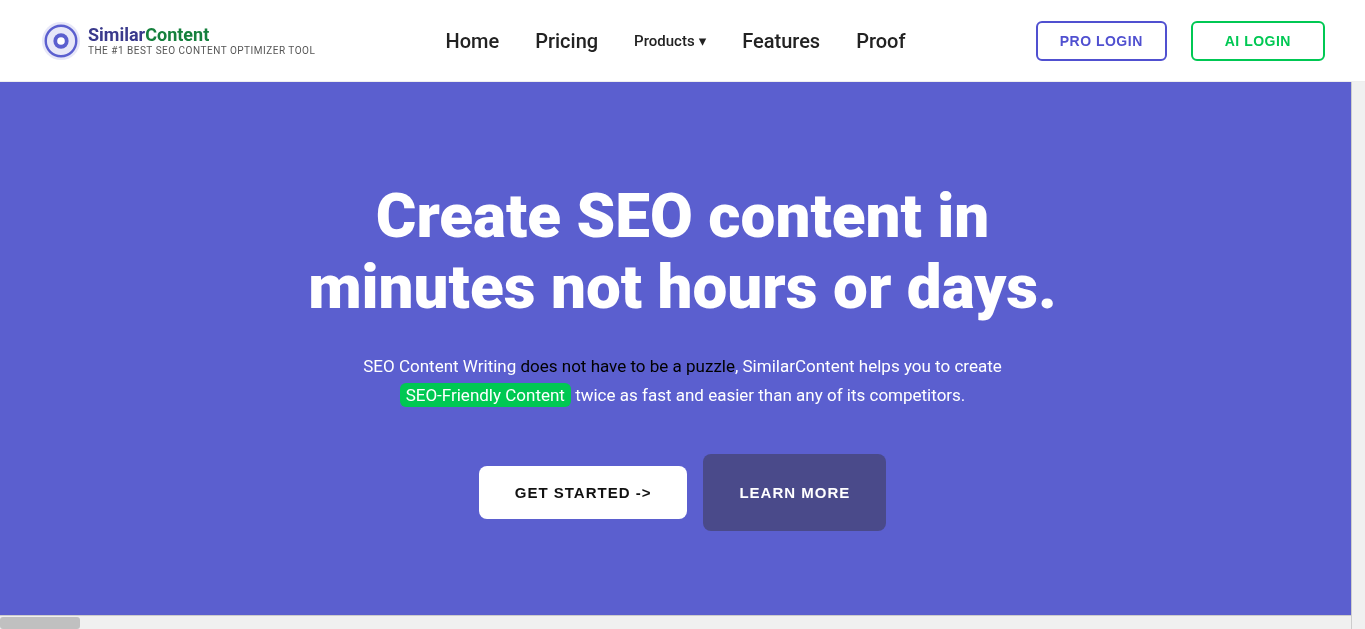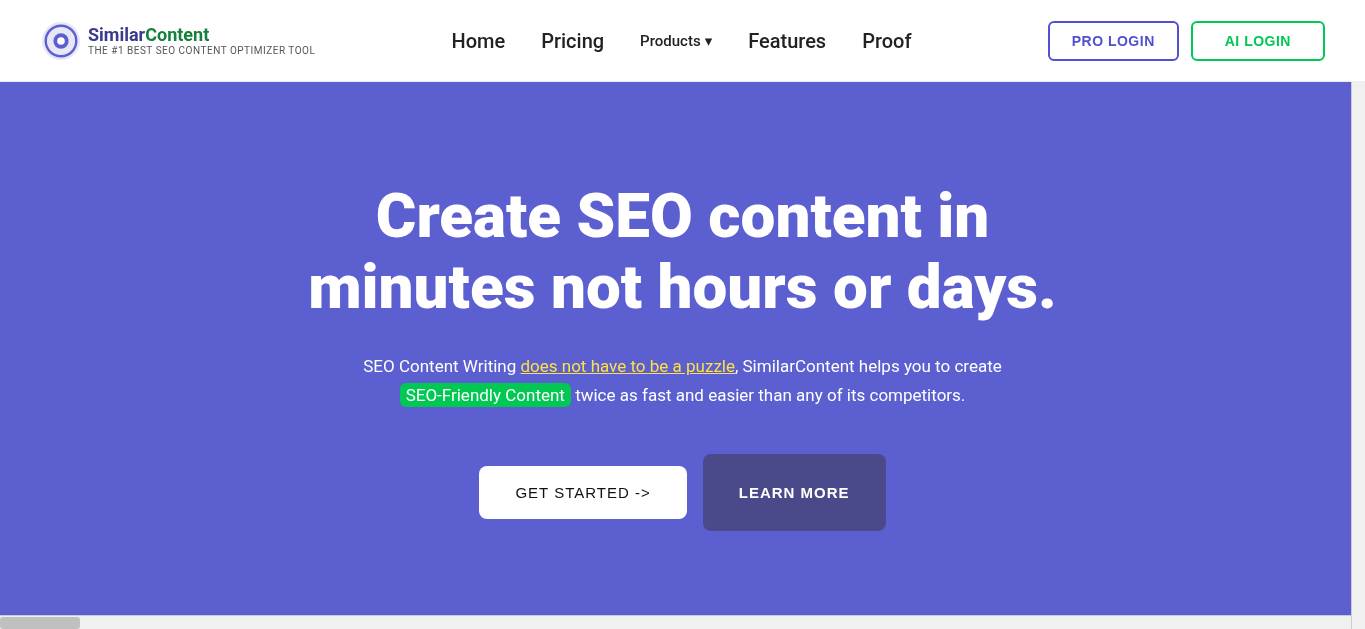--- a/index.html
+++ b/index.html
@@ -94,21 +94,21 @@
     }
 
     .chevron-down {
       font-size: 10px;
       color: #222;
     }
 
     .navbar-buttons {
       display: flex;
       align-items: center;
-      gap: 12px;
+      gap: 24px;
     }
 
     .btn-pro-login {
       border: 2px solid #5050d0;
       background: transparent;
       color: #5050d0;
       padding: 10px 22px;
       font-size: 14px;
       font-weight: 700;
       border-radius: 6px;
@@ -152,22 +152,21 @@
     .hero-subtitle {
       color: #ffffff;
       font-size: 17px;
       font-weight: 400;
       line-height: 1.7;
       max-width: 680px;
       margin-bottom: 44px;
     }
 
     .hero-subtitle .underline-link {
-      text-decoration: underline;
-      color: #fde047;
+      color: #000000;
     }
 
     .hero-subtitle .highlight {
       background-color: #00c853;
       color: #ffffff;
       padding: 2px 6px;
       border-radius: 6px;
       text-decoration: none;
     }
 
@@ -176,21 +175,21 @@
       gap: 16px;
       align-items: center;
     }
 
     .btn-get-started {
       background: #ffffff;
       color: #111;
       border: none;
       padding: 18px 36px;
       font-size: 15px;
-      font-weight: 400;
+      font-weight: 700;
       border-radius: 8px;
       cursor: pointer;
       letter-spacing: 1px;
     }
 
     .btn-learn-more {
       background: #4a4a8a;
       color: #ffffff;
       border: none;
       padding: 30px 36px;

